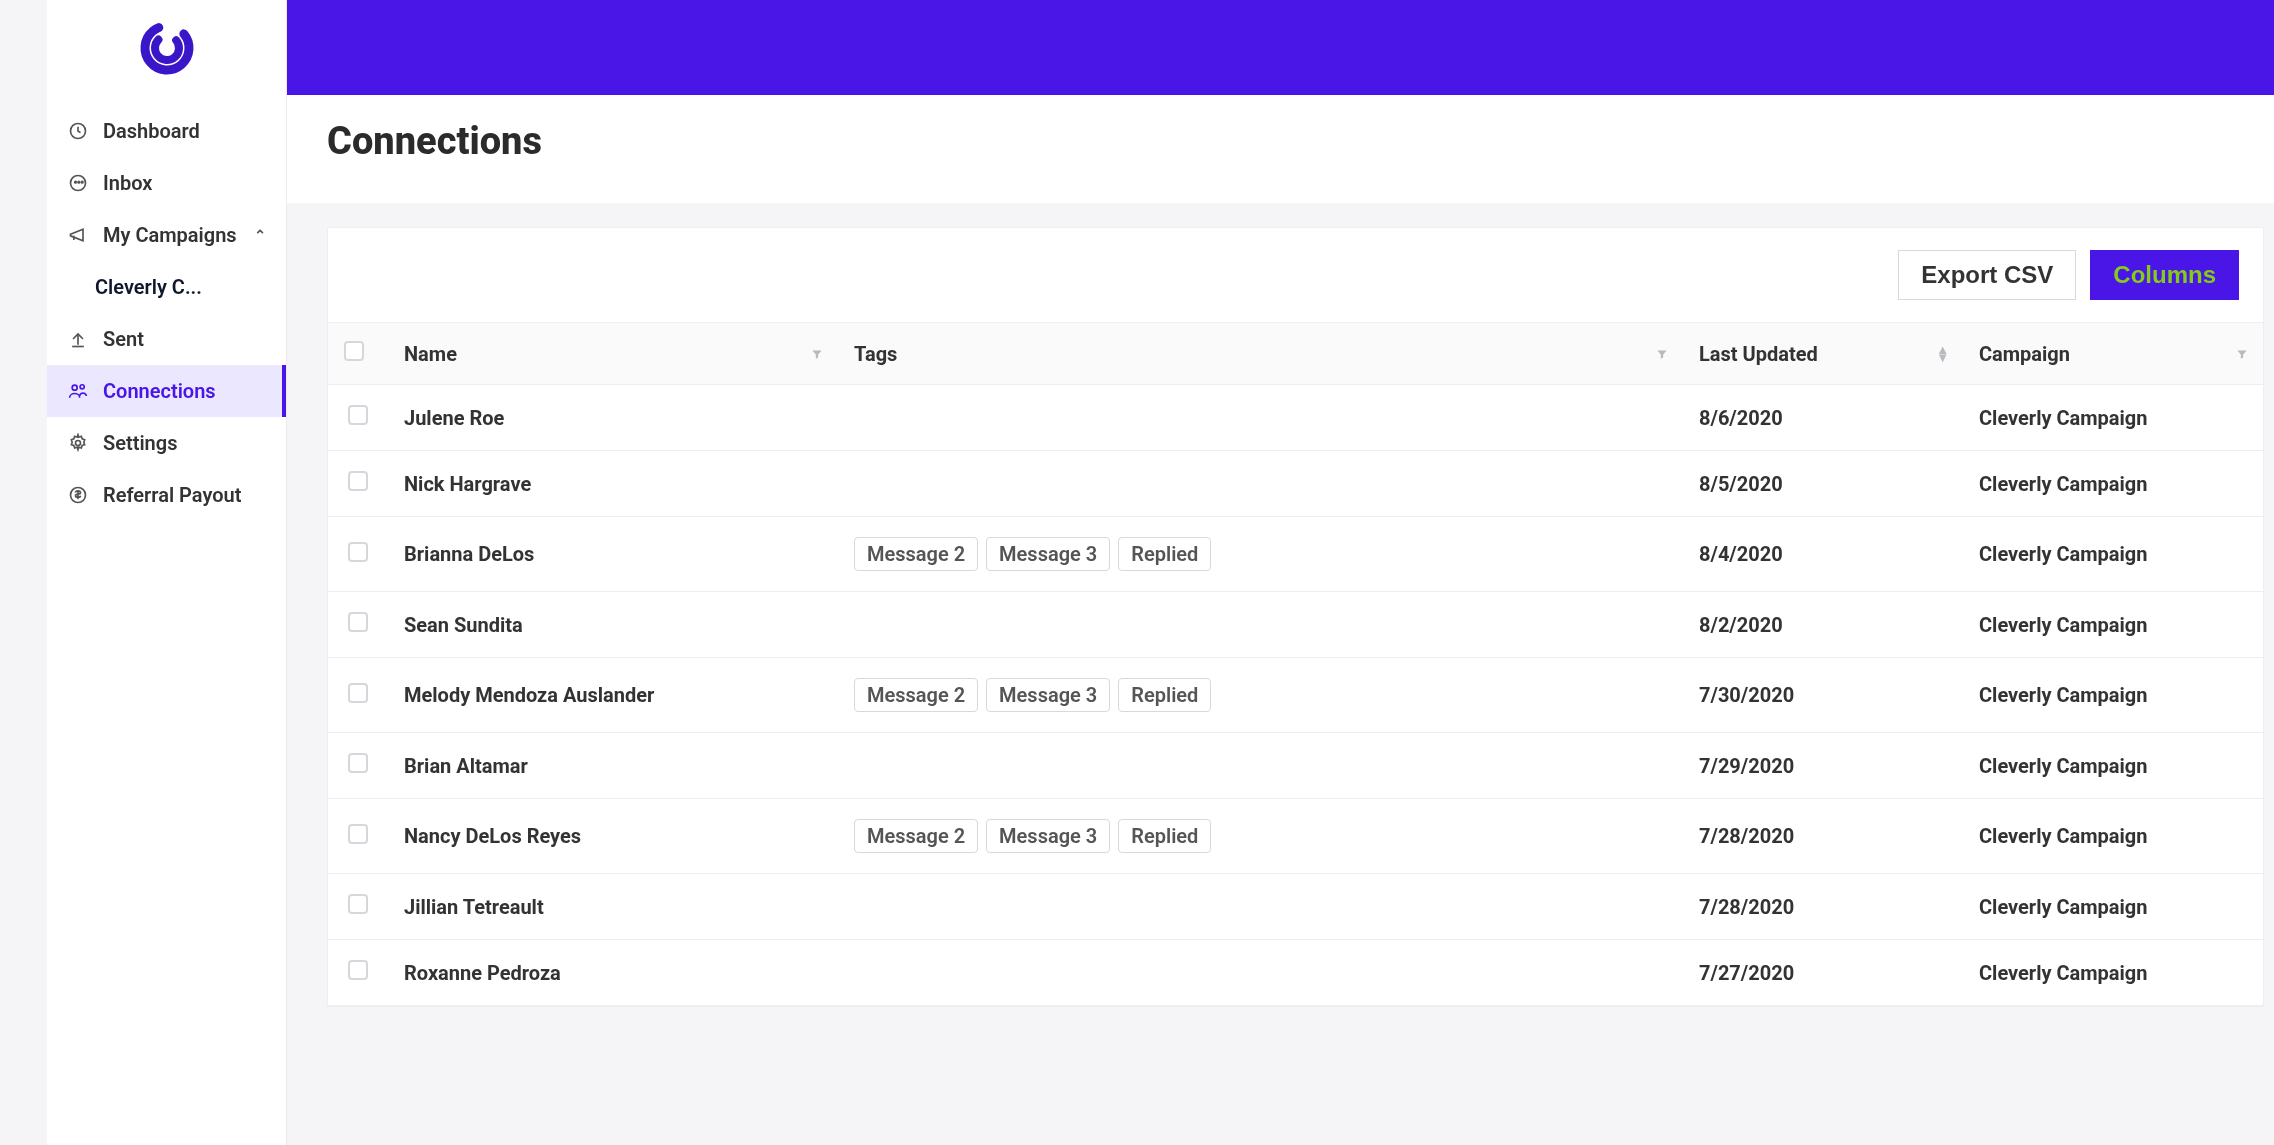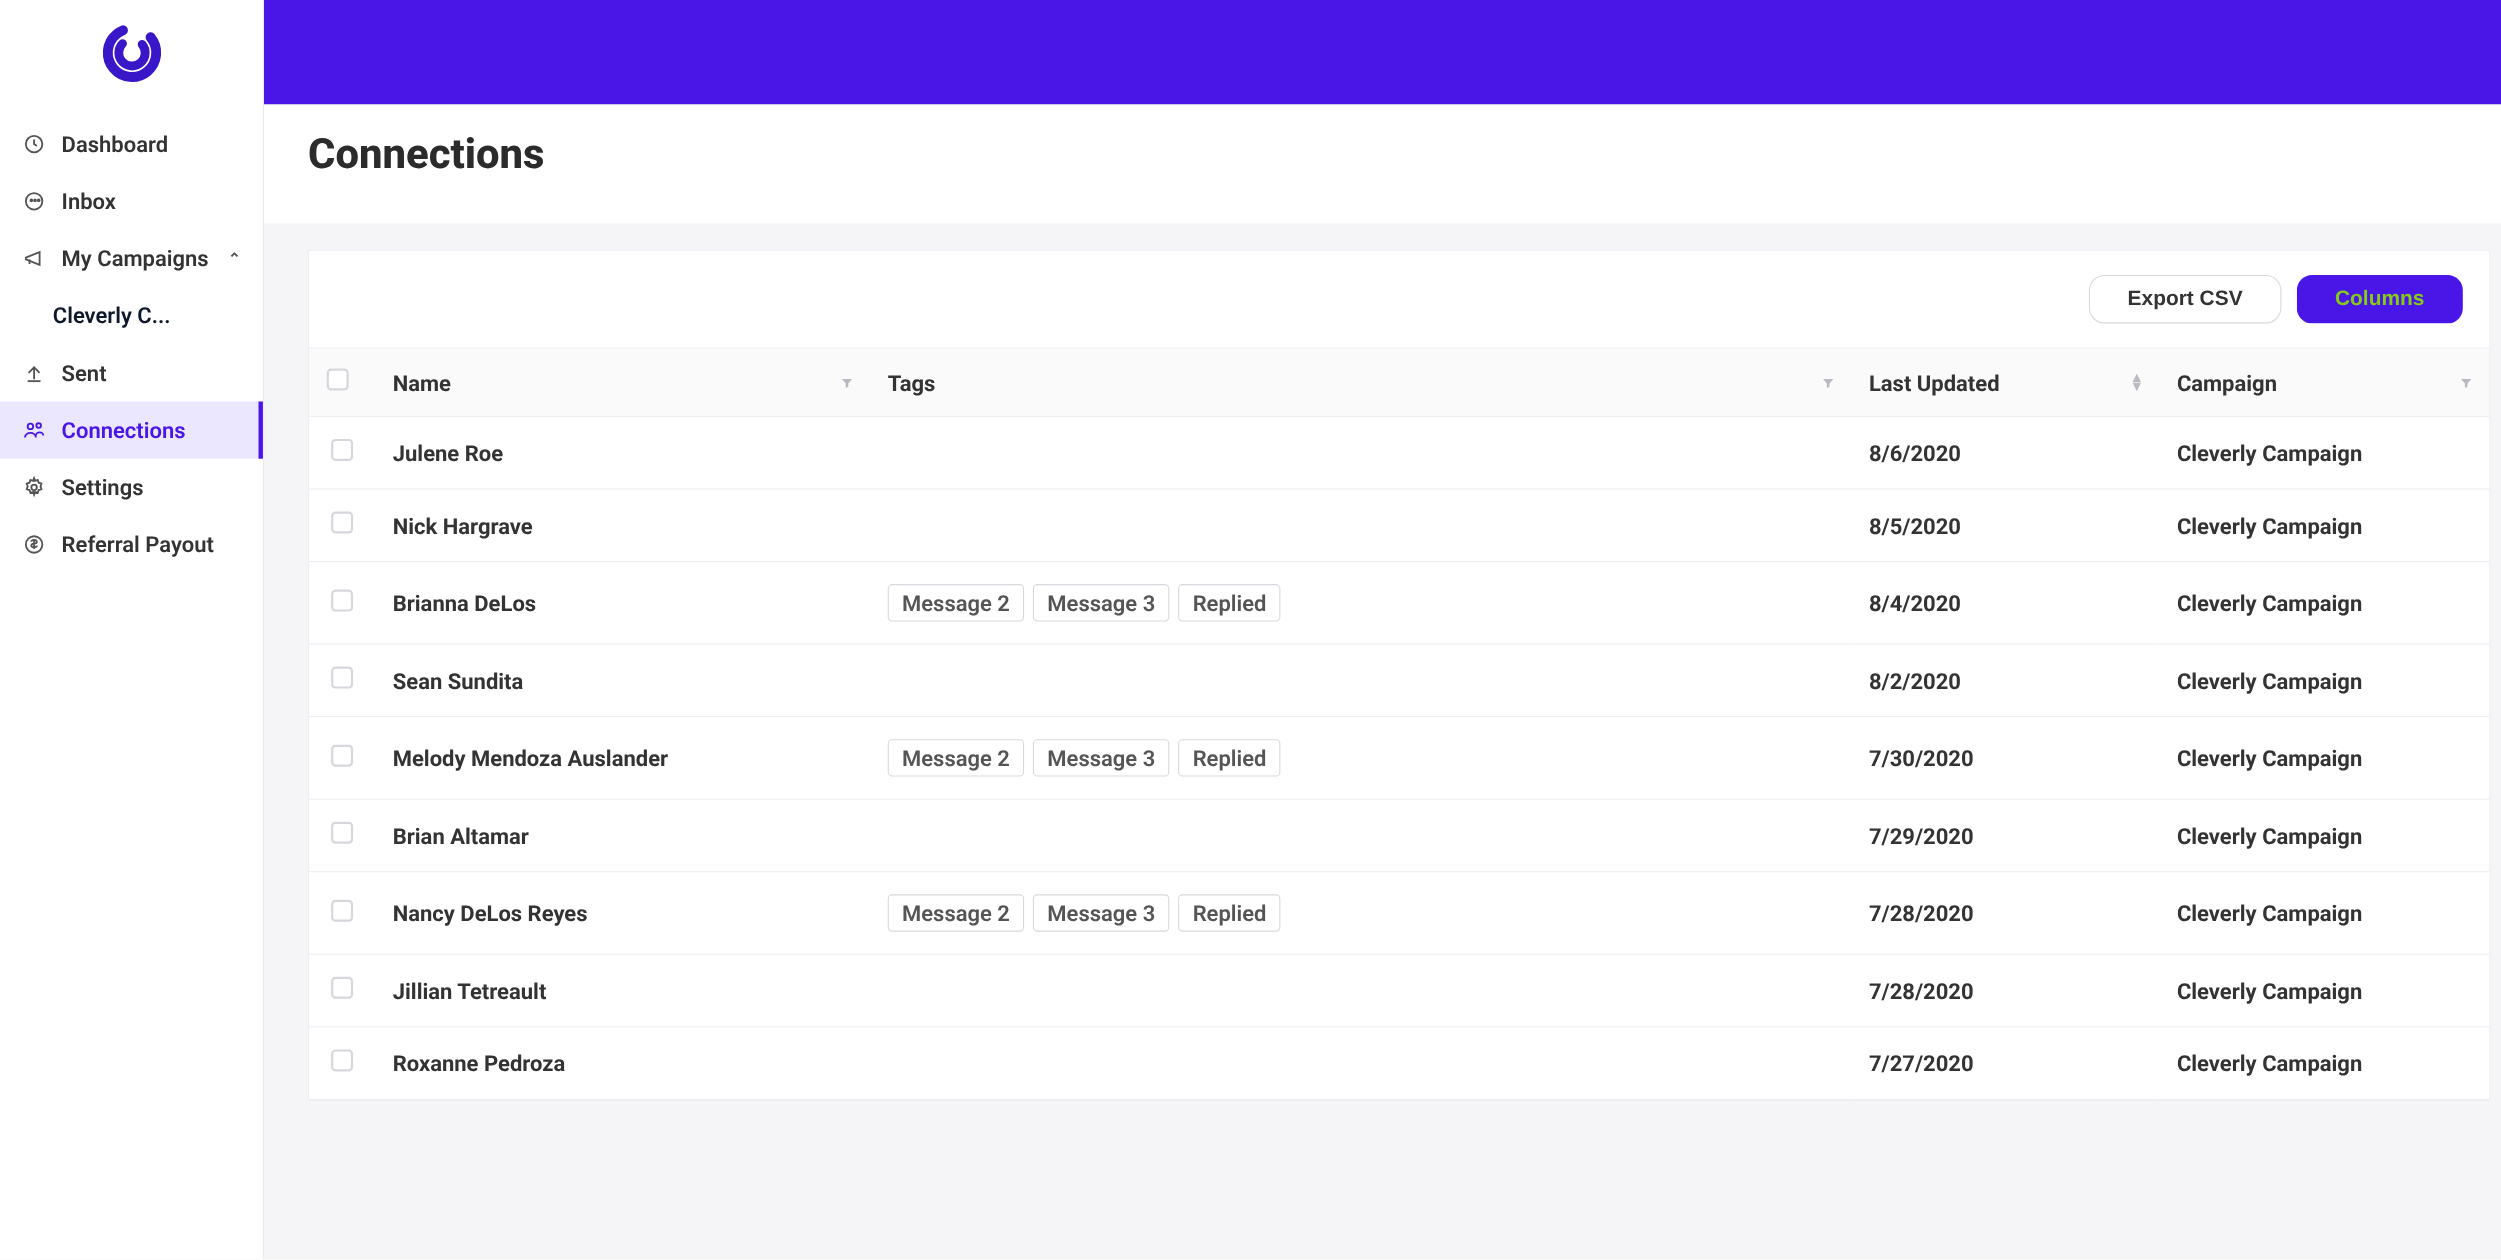--- a/index.html
+++ b/index.html
@@ -11,20 +11,21 @@
   display: flex;
   min-height: 100vh;
 }
 .sidebar {
   width: 240px;
   background: #fff;
   border-right: 1px solid #eceaea;
   display: flex;
   flex-direction: column;
   flex-shrink: 0;
+  margin-left: 47px;
 }
 .logo-wrap {
   height: 95px;
   display: flex;
   align-items: center;
   justify-content: center;
 }
 .logo-wrap svg { width: 60px; height: 60px; }
 .nav { display: flex; flex-direction: column; padding-top: 10px; }
 .nav-item {
@@ -90,24 +91,24 @@
   border: 1px solid #eceef1;
   border-radius: 2px;
 }
 .card-toolbar {
   display: flex;
   justify-content: flex-end;
   gap: 14px;
   padding: 22px 24px;
 }
 .btn {
-  font-size: 19px;
+  font-size: 24px;
   font-weight: 700;
-  padding: 10px 34px;
-  border-radius: 14px;
+  padding: 10px 22px;
+  border-radius: 0;
   cursor: pointer;
   border: 1px solid transparent;
 }
 .btn-outline {
   background: #fff;
   border: 1px solid #d7d9de;
   color: #333;
 }
 .btn-primary {
   background: #4a16e8;

